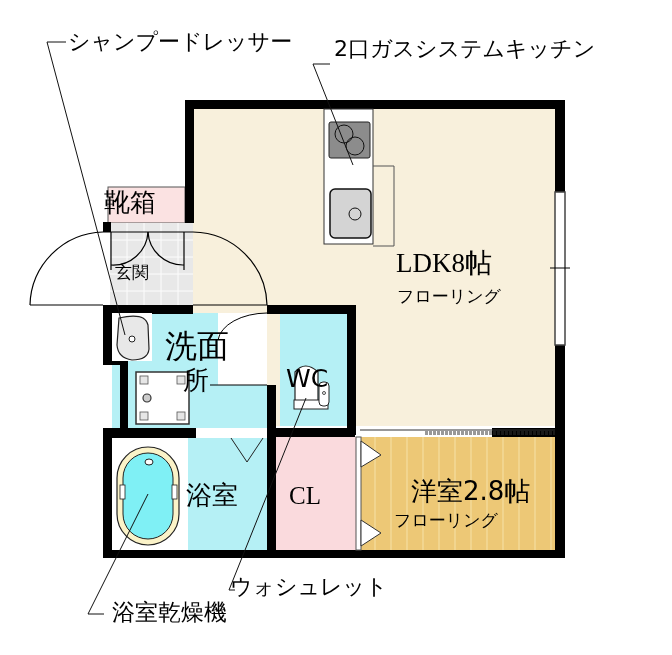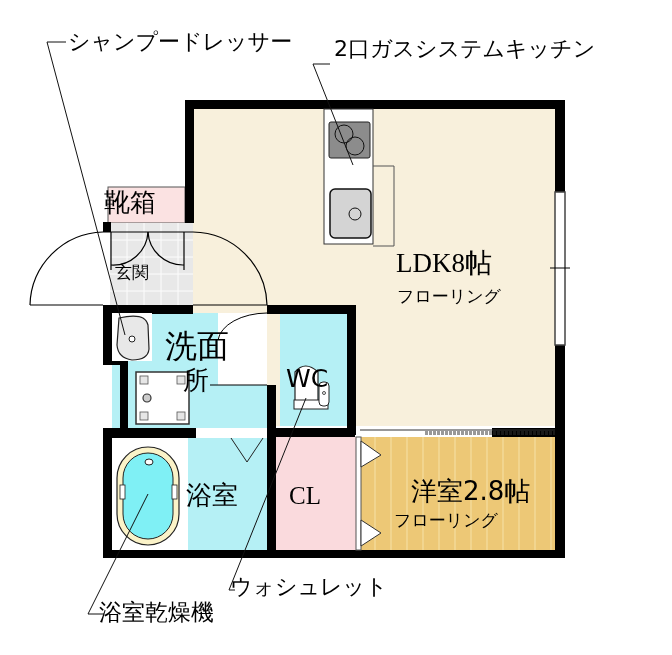--- a/index.html
+++ b/index.html
@@ -175,21 +175,21 @@
 
     <polyline points="104,614 88,614 148,494"></polyline>
 
     <polyline points="235,590 229,590 306,398"></polyline>
   </g>
 </svg>
 
 <div class="label callout" style="left:68px; top:31px;text-align:center;">シャンプードレッサー</div>
 <div class="label callout" style="left:334px; top:38px;">2口ガスシステムキッチン</div>
 <div class="label callout" style="left:230px; top:576px;">ウォシュレット</div>
-<div class="label callout" style="left:99px; top:601px; font-size:23px;">浴室乾燥機</div>
+<div class="label callout" style="left:112px; top:601px; font-size:23px;">浴室乾燥機</div>
 
 <div class="label" style="left:396px; top:250px; font-size:27px;font-family:Liberation Serif, serif;">LDK8帖</div>
 <div class="label" style="left:397px; top:288px; font-size:17px;">フローリング</div>
 
 <div class="label" style="left:104px; top:191px; font-size:26px;font-family:Liberation Mono, monospace;">靴箱</div>
 <div class="label" style="left:115px; top:264px; font-size:17px;">玄関</div>
 
 <div class="label" style="left:165px; top:330px; font-size:32px;">洗面</div>
 <div class="label" style="left:183px; top:367px; font-size:26px;">所</div>
 

